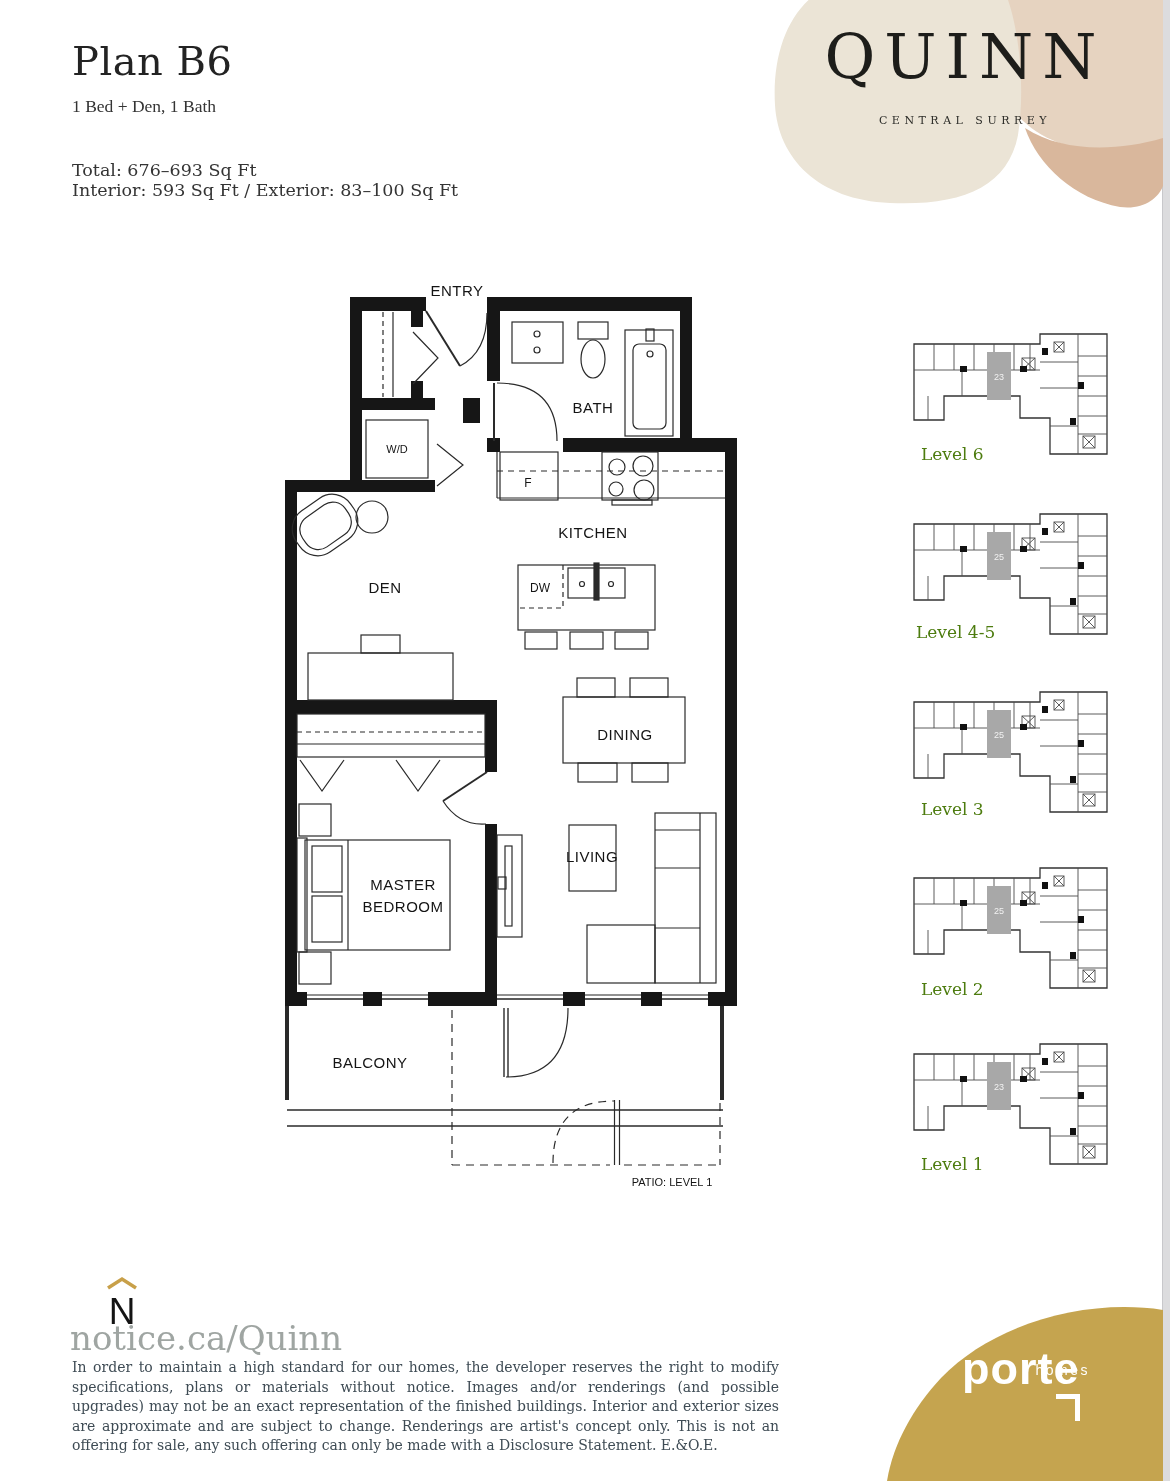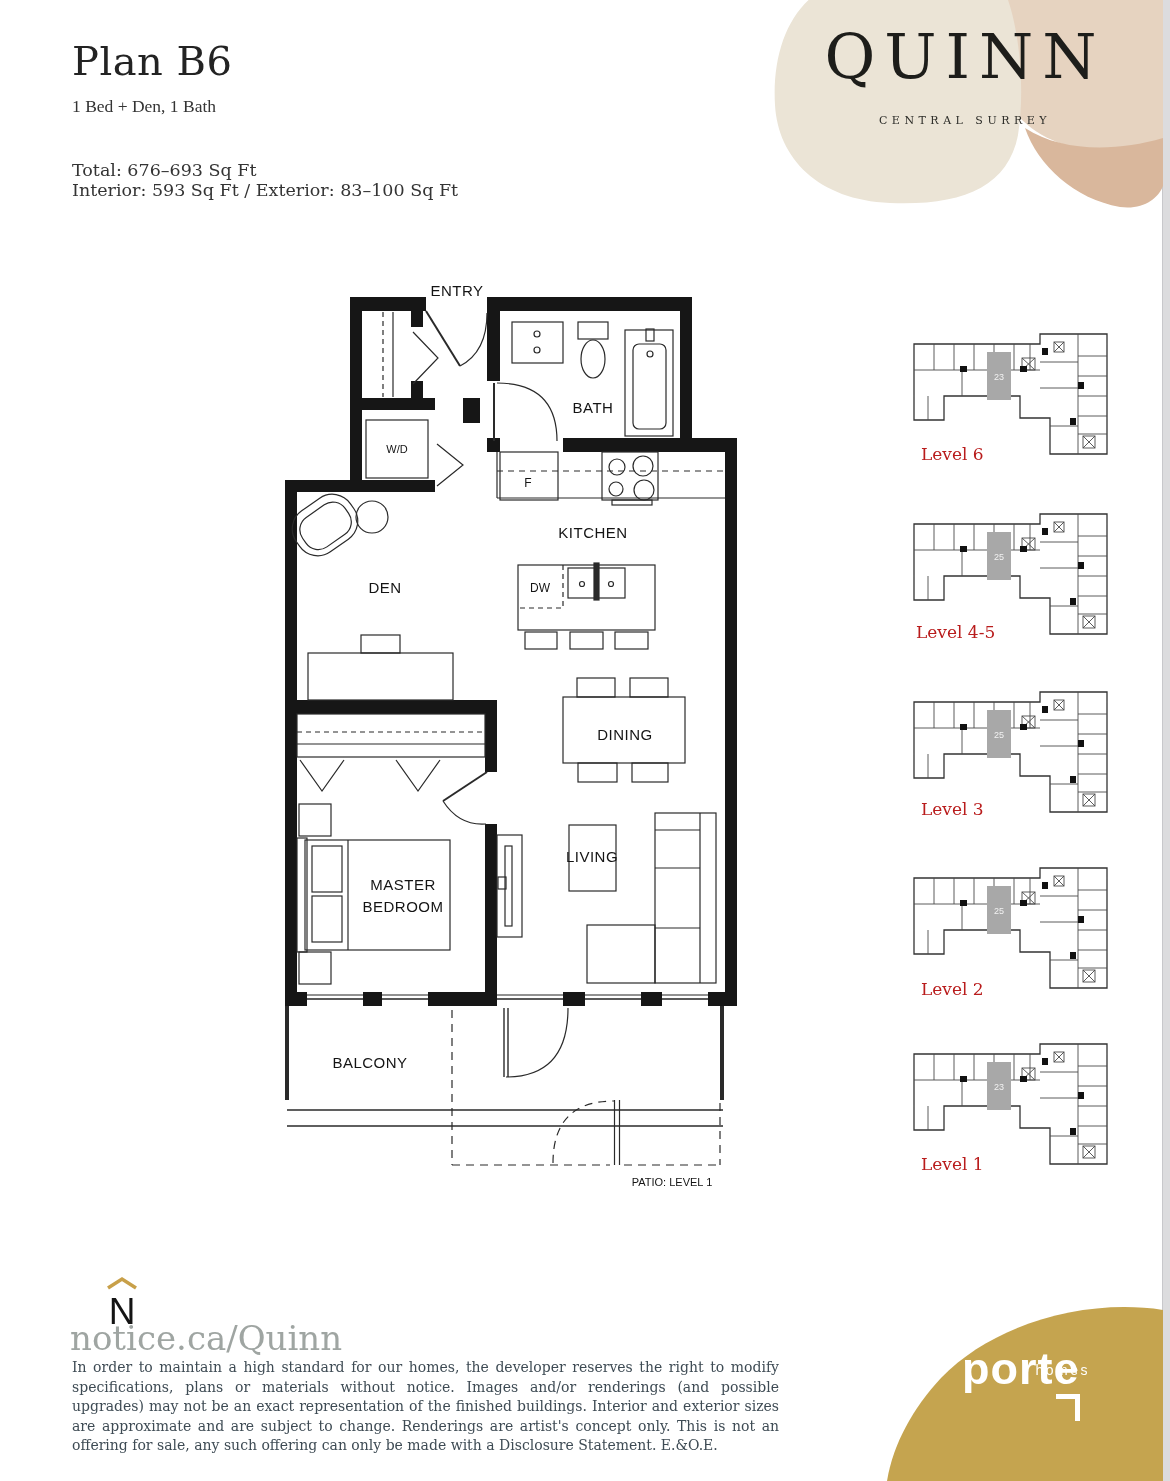--- a/index.html
+++ b/index.html
@@ -13,21 +13,21 @@
   .brand-name{left:795px;top:20px;width:340px;text-align:center;font-family:"DejaVu Serif",serif;
       font-size:62px;color:#1d1d1a;letter-spacing:9px;font-weight:400;}
   .brand-tag{left:795px;top:114px;width:340px;text-align:center;font-family:"DejaVu Serif",serif;
       font-size:11px;color:#2c2c28;letter-spacing:4.5px;}
   
   svg text{font-family:"Liberation Sans",sans-serif;fill:#141414;}
   .room-label{font-size:15px;letter-spacing:.5px;}
   .small-label{font-size:11px;}
   .tiny-label{font-size:12px;}
   
-  .level-label{font-family:"DejaVu Serif",serif;font-size:17px;color:#b91c1c;}
+  .level-label{font-family:"DejaVu Serif",serif;font-size:17px;color:#4d7c0f;}
   .unit-num{font-size:9px;fill:#f2f2f2;}
   
   .website{left:70px;top:1318px;font-family:"DejaVu Serif",serif;font-size:34px;color:#9fa5a2;}
   .disclaimer{left:72px;top:1358px;width:707px;font-family:"DejaVu Serif",serif;font-size:14px;
       line-height:19.6px;color:#3e4b54;text-align:justify;}
   .edge-strip{right:0;top:0;bottom:0;width:7px;background:#dcdcde;border-left:1px solid #c8c8cb;}
   .porte-text{left:962px;top:1346px;display:flex;align-items:flex-end;color:#fff;flex-direction:column;}
   .porte-word{font-size:45px;font-weight:bold;letter-spacing:1px;line-height:1;}
   .porte-bracket{display:inline-block;width:19px;height:22px;border-top:5px solid #fff;border-right:5px solid #fff;margin-left:6px;margin-top:3px;}
   .porte-homes{left:962px;top:1362px;width:128px;text-align:right;font-size:14px;letter-spacing:2.5px;color:#fff;}

